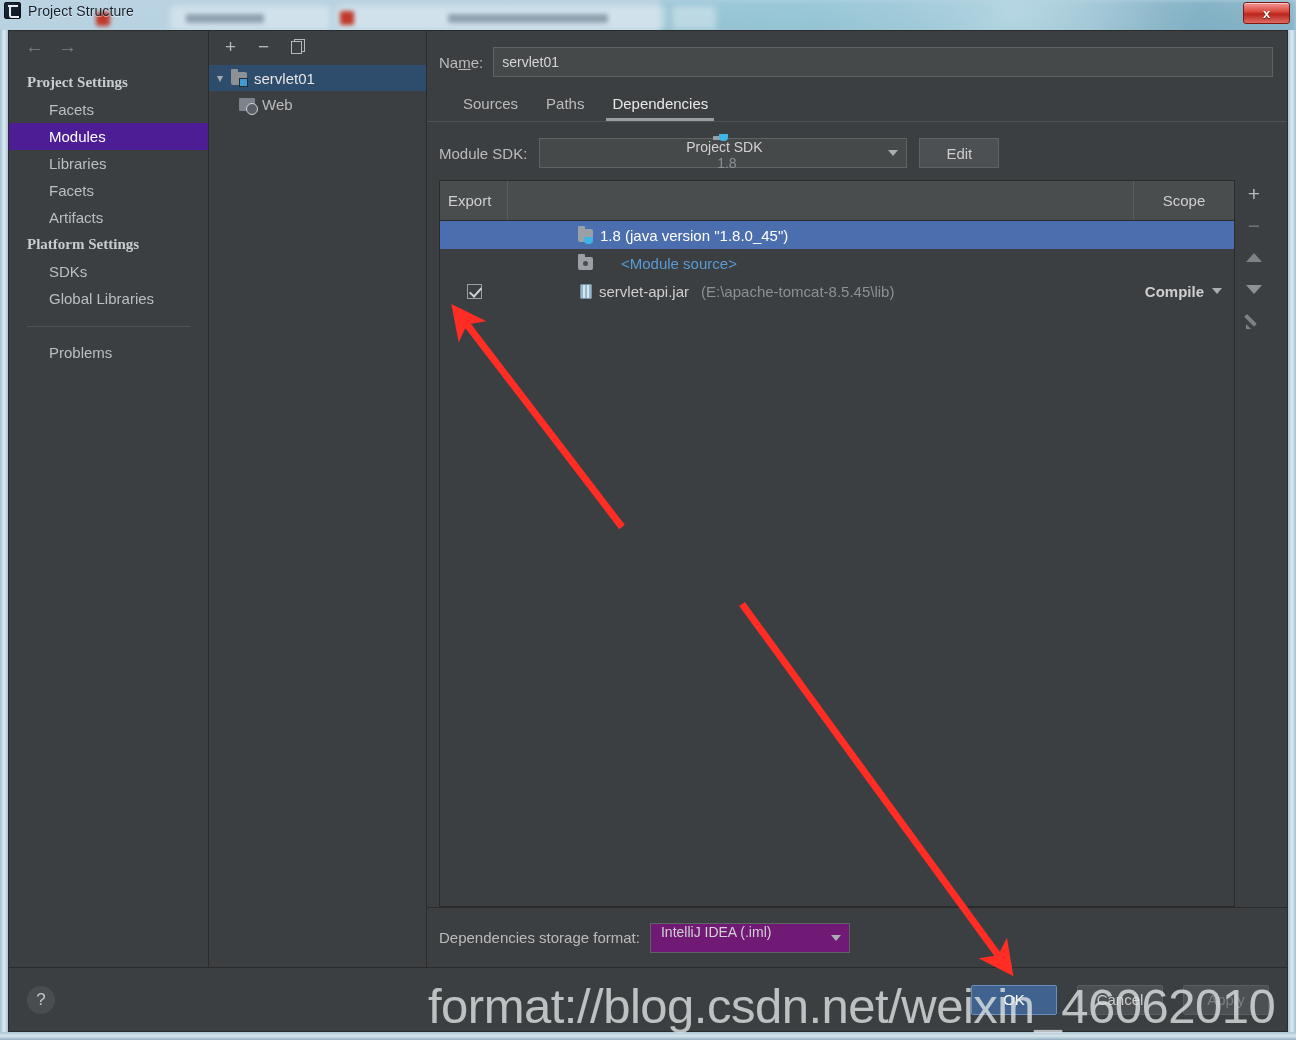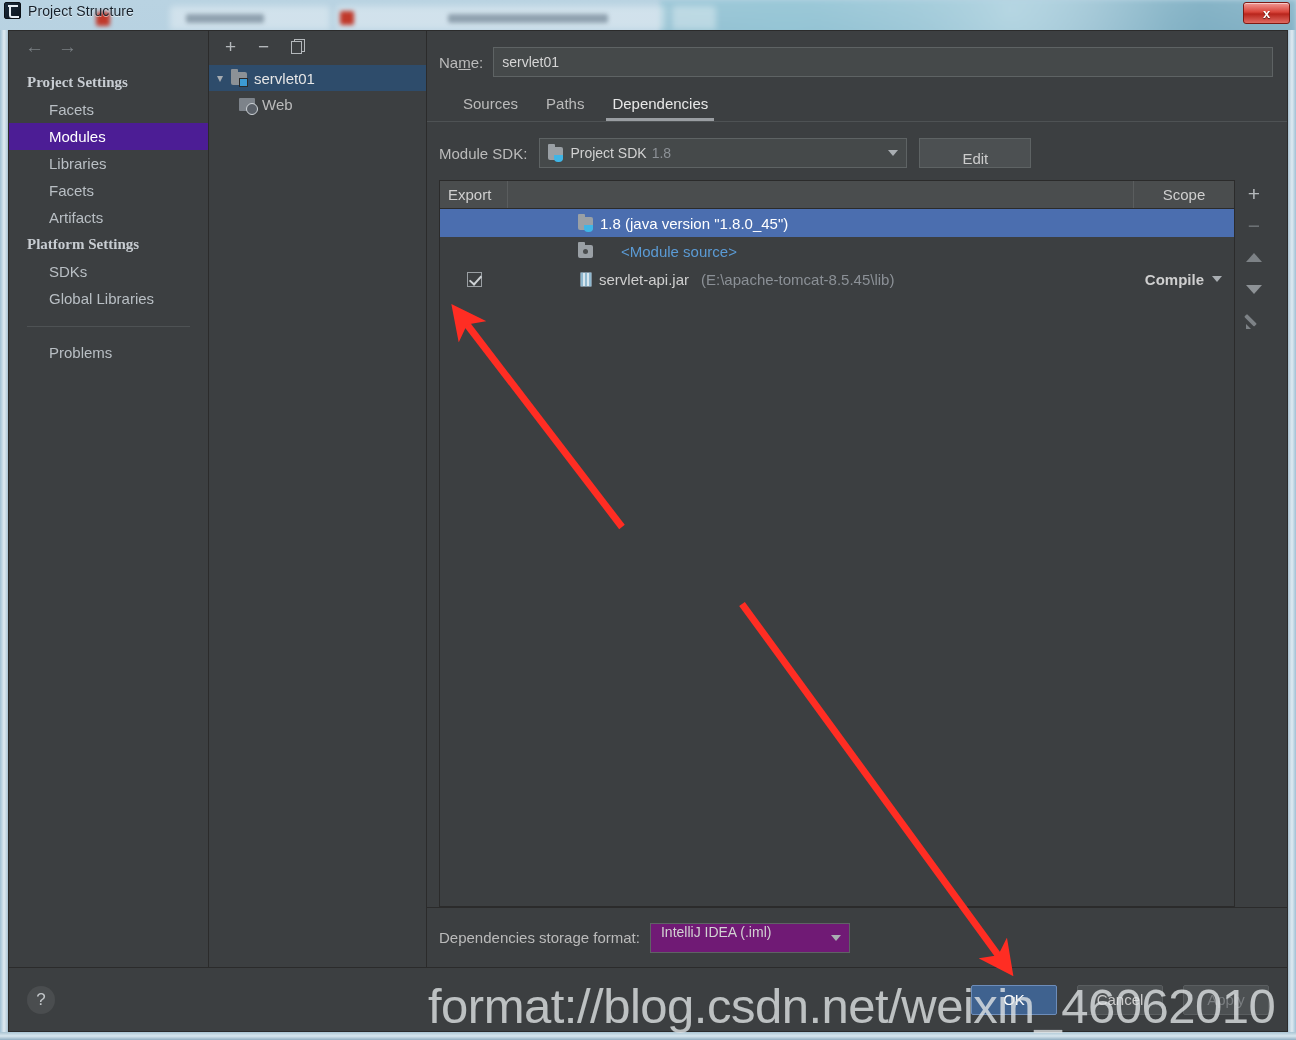--- a/index.html
+++ b/index.html
@@ -182,21 +182,21 @@
   .tab.active:after {
     content:""; position:absolute; left: 8px; right: 8px; bottom: 0; height: 3px;
     background: #9a9ea2;
   }
   #tabs-underline { height: 1px; background: #4e5254; margin: 0 0 0 0; }
 
   #sdk-row { display: flex; align-items: center; gap: 12px; padding: 16px 14px 12px 12px; }
   #sdk-label { color: #bbbbbb; font-size: 15px; }
   #sdk-combo {
     width: 368px; height: 30px; background: #45494a; border: 1px solid #5e6364;
-    display: flex; align-items: center; padding: 0 6px 0 8px; position: relative;
+    display: flex; align-items: center; padding: 0 6px 0 8px; position: relative; flex-direction: column;
   }
   .sdk-ico {
     width: 15px; height: 13px; position: relative; background: #9aa0a5;
     border-radius: 1px 2px 2px 2px; margin-right: 7px;
   }
   .sdk-ico:before {
     content:""; position:absolute; left:0; top:-3px; width:7px; height:4px;
     background:#9aa0a5; border-radius:1px 1px 0 0;
   }
   .sdk-ico:after {
@@ -204,32 +204,32 @@
     background:#3fb5e6; border-radius: 0 0 4px 4px;
   }
   #sdk-combo .sdk-text { color: #d2d2d2; font-size: 14px; }
   #sdk-combo .sdk-ver { color: #8c9196; font-size: 14px; margin-left: 5px; }
   .combo-arrow {
     position: absolute; right: 8px; top: 50%; transform: translateY(-50%);
     width: 0; height: 0; border-left: 5px solid transparent; border-right: 5px solid transparent;
     border-top: 6px solid #a9aeb2;
   }
   #edit-btn {
-    width: 112px; height: 30px; background: #4c5052; border: 1px solid #5e6364;
-    color: #cccccc; font-size: 15px; display: flex; align-items: flex-end; justify-content: center;
+    width: 80px; height: 30px; background: #4c5052; border: 1px solid #5e6364;
+    color: #cccccc; font-size: 15px; display: flex; align-items: center; justify-content: center;
   }
 
   
   #table-area { display: flex; flex: 1 1 auto; min-height: 0; padding: 0 14px 0 12px; }
   #table {
     flex: 1 1 auto; border: 1px solid #2b2b2b; background: #3c3f41;
     display: flex; flex-direction: column; min-width: 0;
   }
   #table-head {
-    height: 28px; display: flex; align-items: stretch; background: #4a4d4e;
+    height: 40px; display: flex; align-items: stretch; background: #4a4d4e;
     border-bottom: 1px solid #2b2b2b; color: #cfcfcf; font-size: 15px;
   }
   .th { display: flex; align-items: center; }
   .th.export { width: 68px; padding-left: 8px; border-right: 1px solid #5a5d5e; }
   .th.mid { flex: 1 1 auto; border-right: 1px solid #5a5d5e; }
   .th.scope { width: 100px; justify-content: center; }
   #table-body { flex: 1 1 auto; position: relative; }
   .row { height: 28px; display: flex; align-items: center; font-size: 15px; }
   .row.selected { background: #4b6eaf; }
   .cell-export { width: 68px; display: flex; align-items: center; justify-content: center; }

